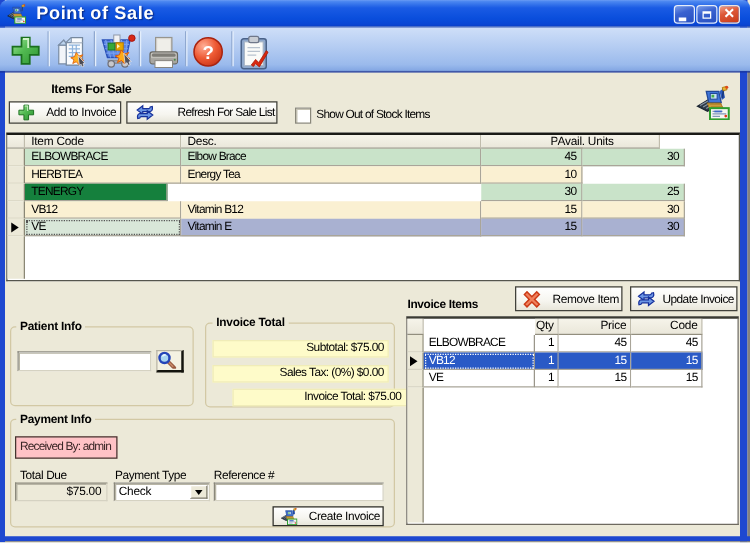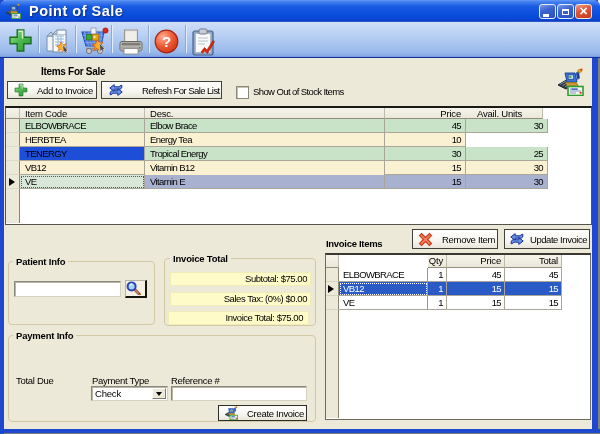--- a/index.html
+++ b/index.html
@@ -188,33 +188,32 @@
     <span class="lb" style="position:static;margin-left:9px;">Add to Invoice</span>
     </div>
   <div class="ab" style="left:236px;top:86px;width:11px;height:11px;background:#fff;border:1px solid #8A887B;box-shadow:inset 1px 1px 0 #C6C3B3;"></div>
   <div class="lb" style="left:253px;top:86px;letter-spacing:-0.6px;">Show Out of Stock Items</div>
 
   <div id="topgrid" class="ab" style="left:5px;top:106px;width:587px;height:119px;background:#fff;border:1px solid #55554D;border-top:2px solid #1A1A16;box-sizing:border-box;">
       <div class="hcell" style="left:0px;top:0;width:14px;height:11px;line-height:11px;text-align:left;padding-left:5px;"></div>
       <div class="hcell" style="left:14px;top:0;width:125px;height:11px;line-height:11px;text-align:left;padding-left:5px;">Item Code</div>
       <div class="hcell" style="left:139px;top:0;width:240px;height:11px;line-height:11px;text-align:left;padding-left:5px;">Desc.</div>
       <div class="hcell" style="left:379px;top:0;width:81px;height:11px;line-height:11px;text-align:right;padding-right:4px;">Price</div>
-      <div class="hcell" style="left:455px;top:0;width:82px;height:11px;line-height:11px;text-align:center;padding-right:4px;">Avail. Units</div>
+      <div class="hcell" style="left:440px;top:0;width:82px;height:11px;line-height:11px;text-align:left;padding-right:4px;">Avail. Units</div>
       <div class="cell" style="left:0;top:11px;width:14px;height:14px;background:#ECE9D8;border-right-color:#8A8775;border-bottom-color:#DDDAC8;"></div>
       <div class="cell" style="left:14px;top:11px;width:125px;height:14px;background:#C9E3C9;line-height:13px;padding-left:5px;">ELBOWBRACE</div>
       <div class="cell" style="left:139px;top:11px;width:240px;height:14px;background:#C9E3C9;line-height:13px;padding-left:5px;">Elbow Brace</div>
       <div class="cell" style="left:379px;top:11px;width:81px;height:14px;background:#C9E3C9;line-height:13px;text-align:right;padding-right:4px;">45</div>
       <div class="cell" style="left:460px;top:11px;width:82px;height:14px;background:#C9E3C9;line-height:13px;text-align:right;padding-right:4px;">30</div>
       <div class="cell" style="left:0;top:25px;width:14px;height:14px;background:#ECE9D8;border-right-color:#8A8775;border-bottom-color:#DDDAC8;"></div>
       <div class="cell" style="left:14px;top:25px;width:125px;height:14px;background:#FAF0D2;line-height:13px;padding-left:5px;">HERBTEA</div>
       <div class="cell" style="left:139px;top:25px;width:240px;height:14px;background:#FAF0D2;line-height:13px;padding-left:5px;">Energy Tea</div>
       <div class="cell" style="left:379px;top:25px;width:81px;height:14px;background:#FAF0D2;line-height:13px;text-align:right;padding-right:4px;">10</div>
       <div class="cell" style="left:0;top:39px;width:14px;height:14px;background:#ECE9D8;border-right-color:#8A8775;border-bottom-color:#DDDAC8;"></div>
-      <div class="cell" style="left:14px;top:39px;width:125px;height:14px;background:#1d4ed8;line-height:13px;padding-left:5px;">TENERGY</div>
-      <div class="cell" style="left:139px;top:39px;width:240px;height:14px;background:#C9E3C9;line-height:13px;padding-left:5px;">Tropical Energy</div>
+      <div class="cell" style="left:14px;top:39px;width:114px;height:14px;background:#15803d;line-height:13px;padding-left:5px;">TENERGY</div>
       <div class="cell" style="left:379px;top:39px;width:81px;height:14px;background:#C9E3C9;line-height:13px;text-align:right;padding-right:4px;">30</div>
       <div class="cell" style="left:460px;top:39px;width:82px;height:14px;background:#C9E3C9;line-height:13px;text-align:right;padding-right:4px;">25</div>
       <div class="cell" style="left:0;top:53px;width:14px;height:14px;background:#ECE9D8;border-right-color:#8A8775;border-bottom-color:#DDDAC8;"></div>
       <div class="cell" style="left:14px;top:53px;width:125px;height:14px;background:#FAF0D2;line-height:13px;padding-left:5px;">VB12</div>
       <div class="cell" style="left:139px;top:53px;width:240px;height:28px;background:#FAF0D2;line-height:13px;padding-left:5px;">Vitamin B12</div>
       <div class="cell" style="left:379px;top:53px;width:81px;height:14px;background:#FAF0D2;line-height:13px;text-align:right;padding-right:4px;">15</div>
       <div class="cell" style="left:460px;top:53px;width:82px;height:14px;background:#FAF0D2;line-height:13px;text-align:right;padding-right:4px;">30</div>
       <div class="cell" style="left:0;top:67px;width:14px;height:14px;background:#ECE9D8;border-right-color:#8A8775;border-bottom-color:#DDDAC8;">
         <div style="position:absolute;left:3px;top:3px;width:0;height:0;border:4px solid transparent;border-left:6px solid #000;"></div>
       </div>
@@ -232,27 +231,29 @@
         <path d="M8.6 8.4 L13.4 13.2" stroke="#9A5A40" stroke-width="3" stroke-linecap="round"></path>
         <path d="M8.2 8 L12.6 12.4" stroke="#C88A6A" stroke-width="1.2"></path>
         <circle cx="5.6" cy="5.4" r="4" fill="#A8D4F0" stroke="#2444B8" stroke-width="2"></circle>
         <path d="M4 4.2 a2 2 0 0 1 2.6-1" stroke="#E8F6FE" stroke-width="1.3" fill="none"></path>
       </svg></div>
 
   <div class="grp" style="left:164px;top:258px;width:152px;height:68px;"></div>
   <div class="grplb" style="left:170px;top:253px;">Invoice Total</div>
   <div class="ystrip" style="left:170px;top:272px;width:141px;height:14px;line-height:12px;padding-right:3px;">Subtotal: $75.00</div>
   <div class="ystrip" style="left:170px;top:292px;width:141px;height:14px;line-height:12px;padding-right:3px;">Sales Tax: (0%) $0.00</div>
-  <div class="ystrip" style="left:168px;top:311px;width:141px;height:14px;line-height:12px;padding-right:5px;">Invoice Total: $75.00</div>
+  <div class="ystrip" style="left:186px;top:311px;width:141px;height:14px;line-height:12px;padding-right:5px;">Invoice Total: $75.00</div>
 
   <div class="grp" style="left:8px;top:335px;width:308px;height:87px;"></div>
   <div class="grplb" style="left:13px;top:330px;">Payment Info</div>
+  <div class="ab" style="left:12px;top:349px;width:82px;height:18px;background:#FFC2C6;border:1px solid #43342F;box-sizing:border-box;font-size:9.5px;letter-spacing:-0.65px;color:#3A2626;line-height:16px;padding-left:3px;white-space:nowrap;">Received By: admin</div>
   <div class="lb" style="left:16px;top:375px;">Total Due</div>
   <div class="lb" style="left:92px;top:375px;">Payment Type</div>
   <div class="lb" style="left:171px;top:375px;text-align:center;">Reference #</div>
+  <div class="sunk" style="left:12px;top:386px;width:74px;height:15px;background:#EDEAD9;font-size:9.5px;letter-spacing:-0.2px;text-align:right;line-height:13px;padding-right:4px;">$75.00</div>
   <div class="sunk" style="left:91px;top:386px;width:77px;height:15px;font-size:9.5px;letter-spacing:-0.2px;line-height:13px;padding-left:3px;">Check
     <div class="ab" style="right:1px;top:1px;width:14px;height:11px;background:#ECE9D8;border:1px solid #fff;border-right-color:#7E7B6E;border-bottom-color:#7E7B6E;box-sizing:border-box;">
         <div class="ab" style="left:3px;top:3px;width:0;height:0;border:3.5px solid transparent;border-top:4px solid #000;"></div>
       </div></div>
   <div class="sunk" style="left:171px;top:386px;width:136px;height:15px;"></div>
   <div class="btn" style="left:218px;top:405px;width:89px;height:16px;border-color:#2E2E2A;">
     <span style="margin-left:5px;display:inline-flex;">
         <svg width="14" height="14" viewBox="0 0 14 14">
           <g transform="scale(0.5)">
 <path d="M2 17 L12 11 L20 15 L10 21 Z" fill="#2E3A46" stroke="#1A2430" stroke-width="1"></path>
@@ -295,21 +296,21 @@
         </svg>
       </span>
     <span class="lb" style="position:static;margin-left:5px;letter-spacing:-0.45px;">Update Invoice</span>
     </div>
 
   <div id="botgrid" class="ab" style="left:325px;top:253px;width:266px;height:167px;background:#fff;border:1px solid #6E6A60;border-top:2px solid #3A3A32;box-sizing:border-box;">
       <div class="hcell" style="left:0px;top:0;width:13px;height:13px;line-height:12px;text-align:left;padding-left:4px;"></div>
       <div class="hcell" style="left:13px;top:0;width:89px;height:13px;line-height:12px;text-align:left;padding-left:4px;margin-top:20px;">Item</div>
       <div class="hcell" style="left:102px;top:0;width:19px;height:13px;line-height:12px;text-align:right;padding-right:3px;">Qty</div>
       <div class="hcell" style="left:121px;top:0;width:58px;height:13px;line-height:12px;text-align:right;padding-right:3px;">Price</div>
-      <div class="hcell" style="left:179px;top:0;width:57px;height:13px;line-height:12px;text-align:right;padding-right:3px;">Total</div>
+      <div class="hcell" style="left:179px;top:0;width:57px;height:13px;line-height:12px;text-align:right;padding-right:3px;">Code</div>
       <div class="cell" style="left:0;top:13px;width:13px;height:14px;background:#ECE9D8;border-right-color:#8A8775;border-bottom-color:#D5D2C2;"></div>
       <div class="cell" style="left:13px;top:13px;width:89px;height:14px;background:#fff;line-height:13px;padding-left:4px;border-right-color:#9A968A;">ELBOWBRACE</div>
       <div class="cell" style="left:102px;top:13px;width:19px;height:14px;background:#fff;line-height:13px;text-align:right;padding-right:3px;">1</div>
       <div class="cell" style="left:121px;top:13px;width:58px;height:14px;background:#fff;line-height:13px;text-align:right;padding-right:3px;">45</div>
       <div class="cell" style="left:179px;top:13px;width:57px;height:14px;background:#fff;line-height:13px;text-align:right;padding-right:3px;">45</div>
       <div class="cell" style="left:0;top:27px;width:13px;height:14px;background:#ECE9D8;border-right-color:#8A8775;border-bottom-color:#D5D2C2;">
         <div style="position:absolute;left:2px;top:3px;width:0;height:0;border:4px solid transparent;border-left:6px solid #000;"></div>
       </div>
       <div class="cell" style="left:13px;top:27px;width:89px;height:14px;background:#2A5AC6;color:#fff;line-height:13px;padding-left:4px;border-right-color:#9A968A;outline:1px dotted #fff;outline-offset:-2px;">VB12</div>
       <div class="cell" style="left:102px;top:27px;width:19px;height:14px;background:#2A5AC6;color:#fff;line-height:13px;text-align:right;padding-right:3px;">1</div>

